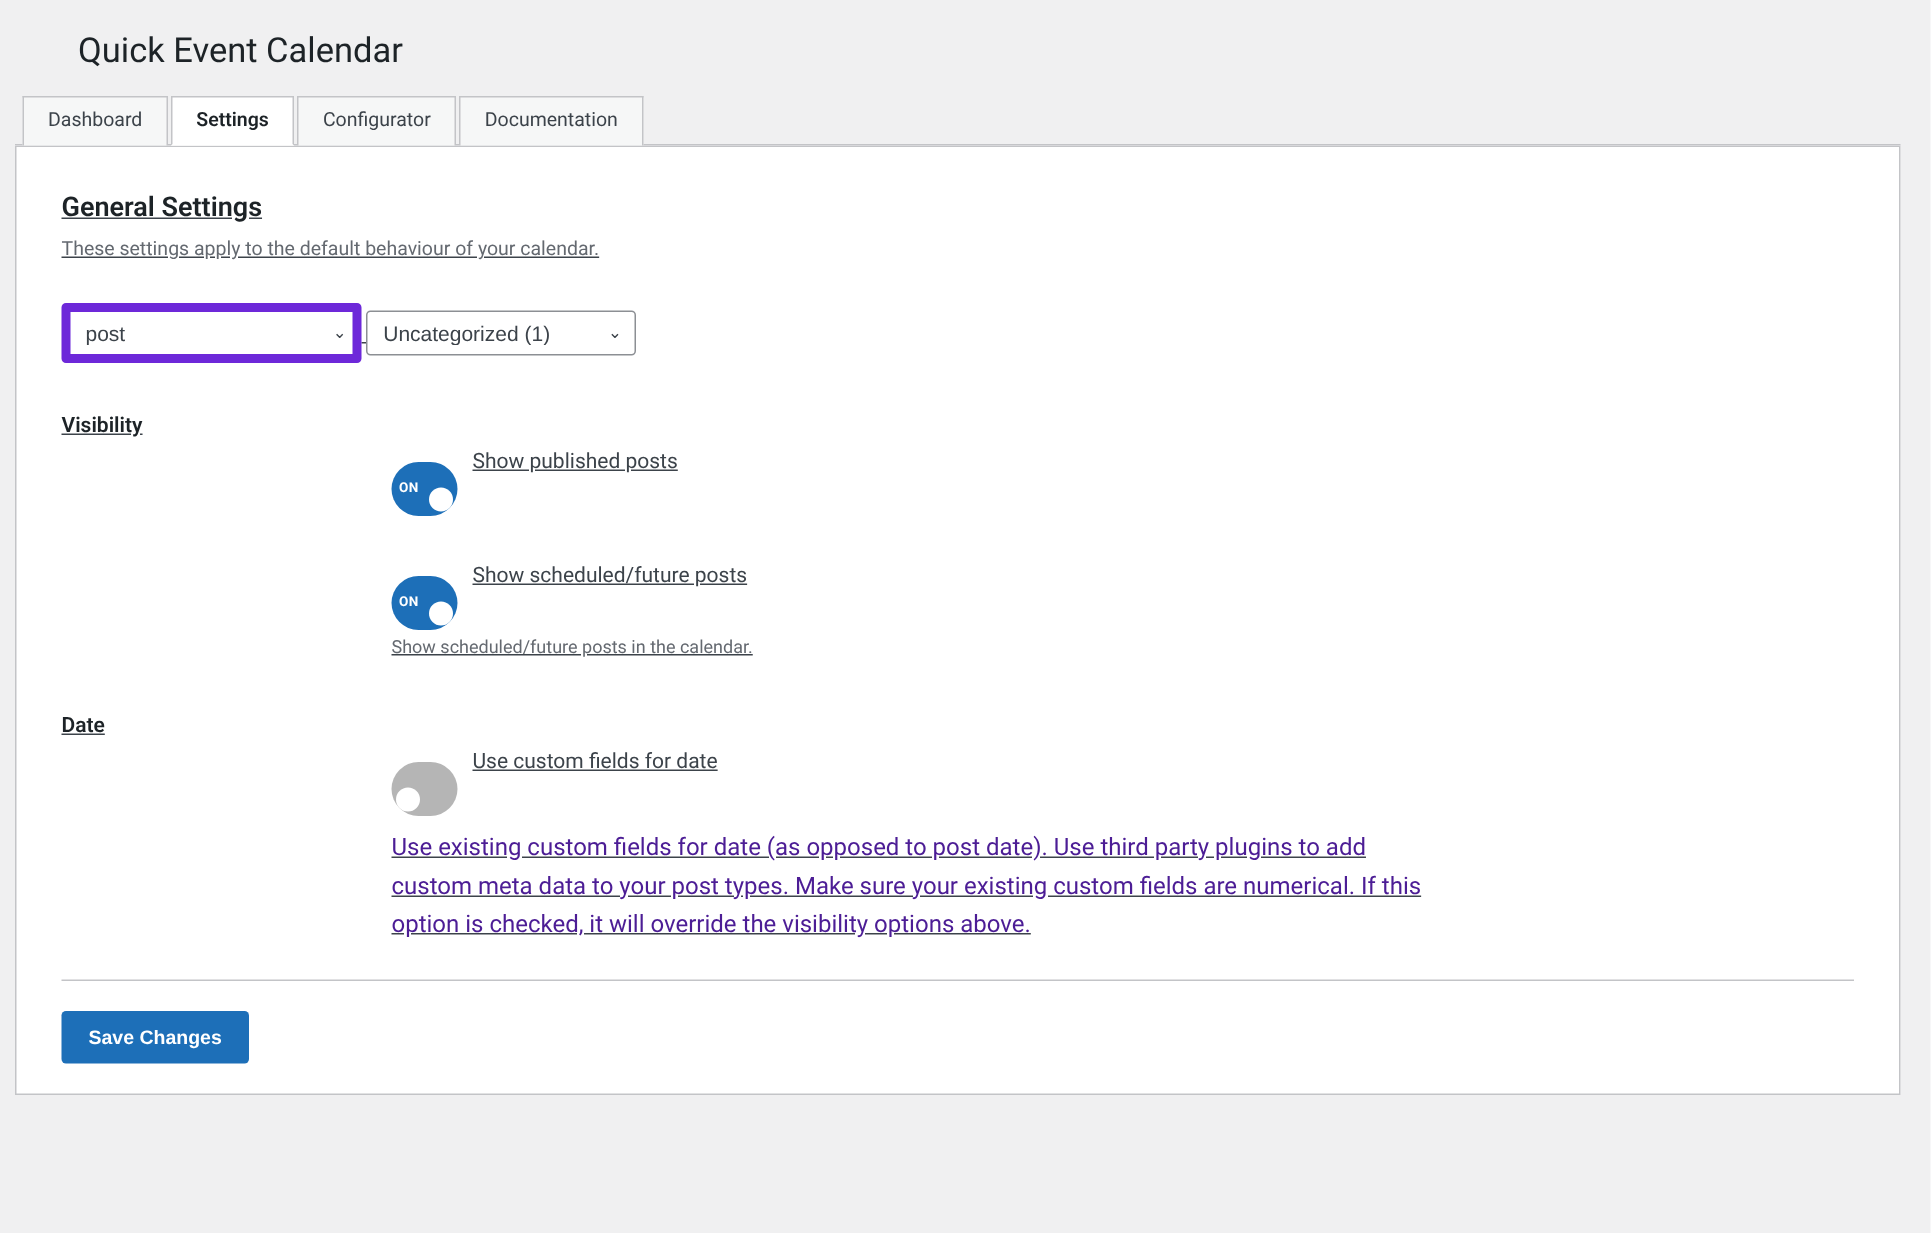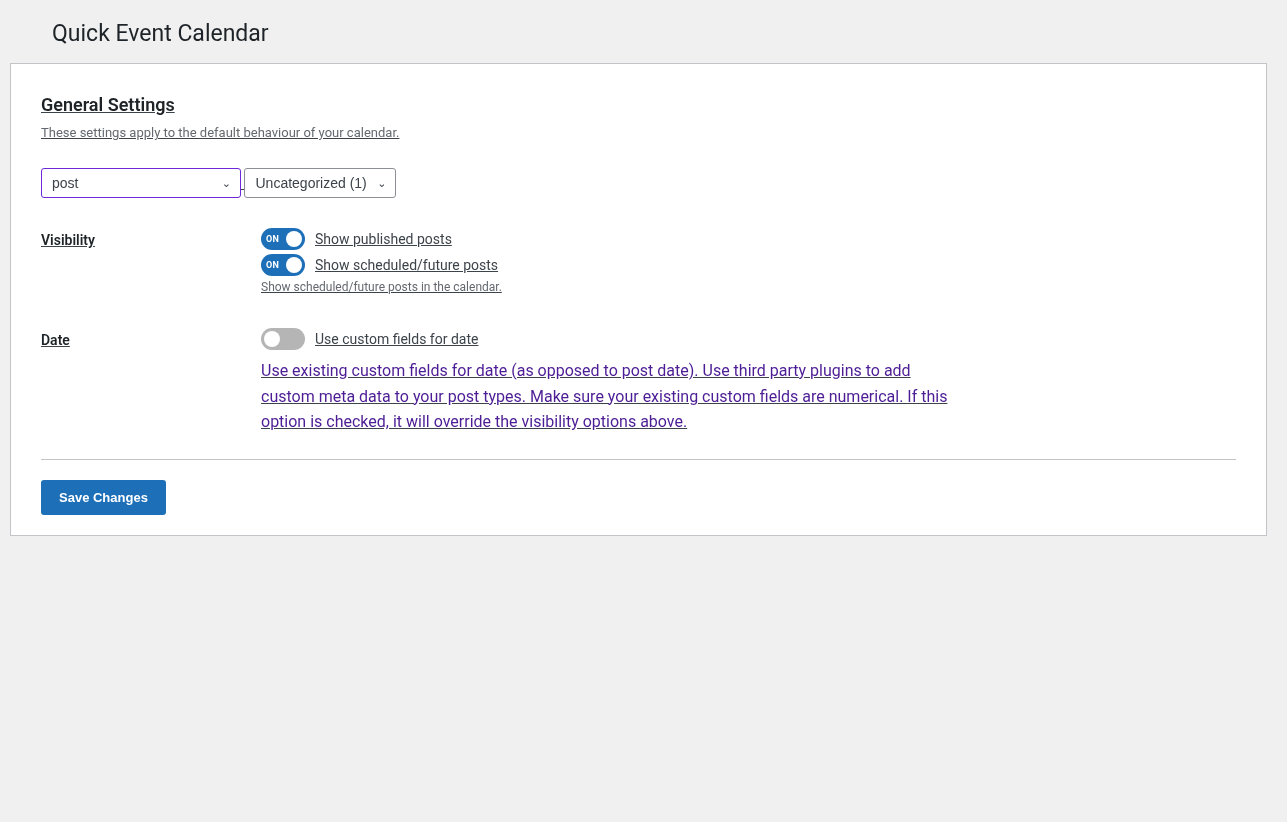--- a/index.html
+++ b/index.html
@@ -100,39 +100,39 @@
     .select-wrapper {
       position: relative;
       display: inline-block;
       margin-bottom: 6px;
     }
 
     .select-post-type {
       appearance: none;
       -webkit-appearance: none;
       background: #fff;
-      border: 1px solid #6d28d9;
+      border: 6px solid #6d28d9;
       border-radius: 3px;
       padding: 6px 32px 6px 10px;
       font-size: 14px;
       color: #3c434a;
       width: 200px;
       cursor: pointer;
     }
 
     .select-category {
       appearance: none;
       -webkit-appearance: none;
       background: #fff;
       border: 1px solid #8c8f94;
       border-radius: 3px;
       padding: 6px 28px 6px 10px;
       font-size: 14px;
       color: #3c434a;
-      width: 152px;
+      width: 180px;
       cursor: pointer;
     }
 
     .chevron-icon {
       position: absolute;
       right: 10px;
       top: 50%;
       transform: translateY(-50%);
       pointer-events: none;
       color: #3c434a;
@@ -164,22 +164,23 @@
       color: #646970;
       margin-bottom: 10px;
       margin-left: 0;
     }
 
     
     .toggle {
       position: relative;
       display: inline-block;
       width: 44px;
-      height: 22px;
+      height: 36px;
       flex-shrink: 0;
+      margin-top: 36px;
     }
 
     .toggle input {
       opacity: 0;
       width: 0;
       height: 0;
     }
 
     .toggle-slider {
       position: absolute;
@@ -251,20 +252,26 @@
       max-width: 700px;
       line-height: 1.6;
     }
   </style>
 </head>
 <body>
 
 <div class="page-wrap">
   <h1 class="page-title">Quick Event Calendar</h1>
 
+  <div class="tabs">
+    <a class="tab">Dashboard</a>
+    <a class="tab active">Settings</a>
+    <a class="tab">Configurator</a>
+    <a class="tab">Documentation</a>
+  </div>
 
   <div class="content-panel">
     <h2 class="section-title">General Settings</h2>
     <p class="section-desc">These settings apply to the default behaviour of your calendar.</p>
 
     
     <div class="settings-row">
       <div class="settings-control">
         <div class="select-wrapper">
           <select class="select-post-type">

